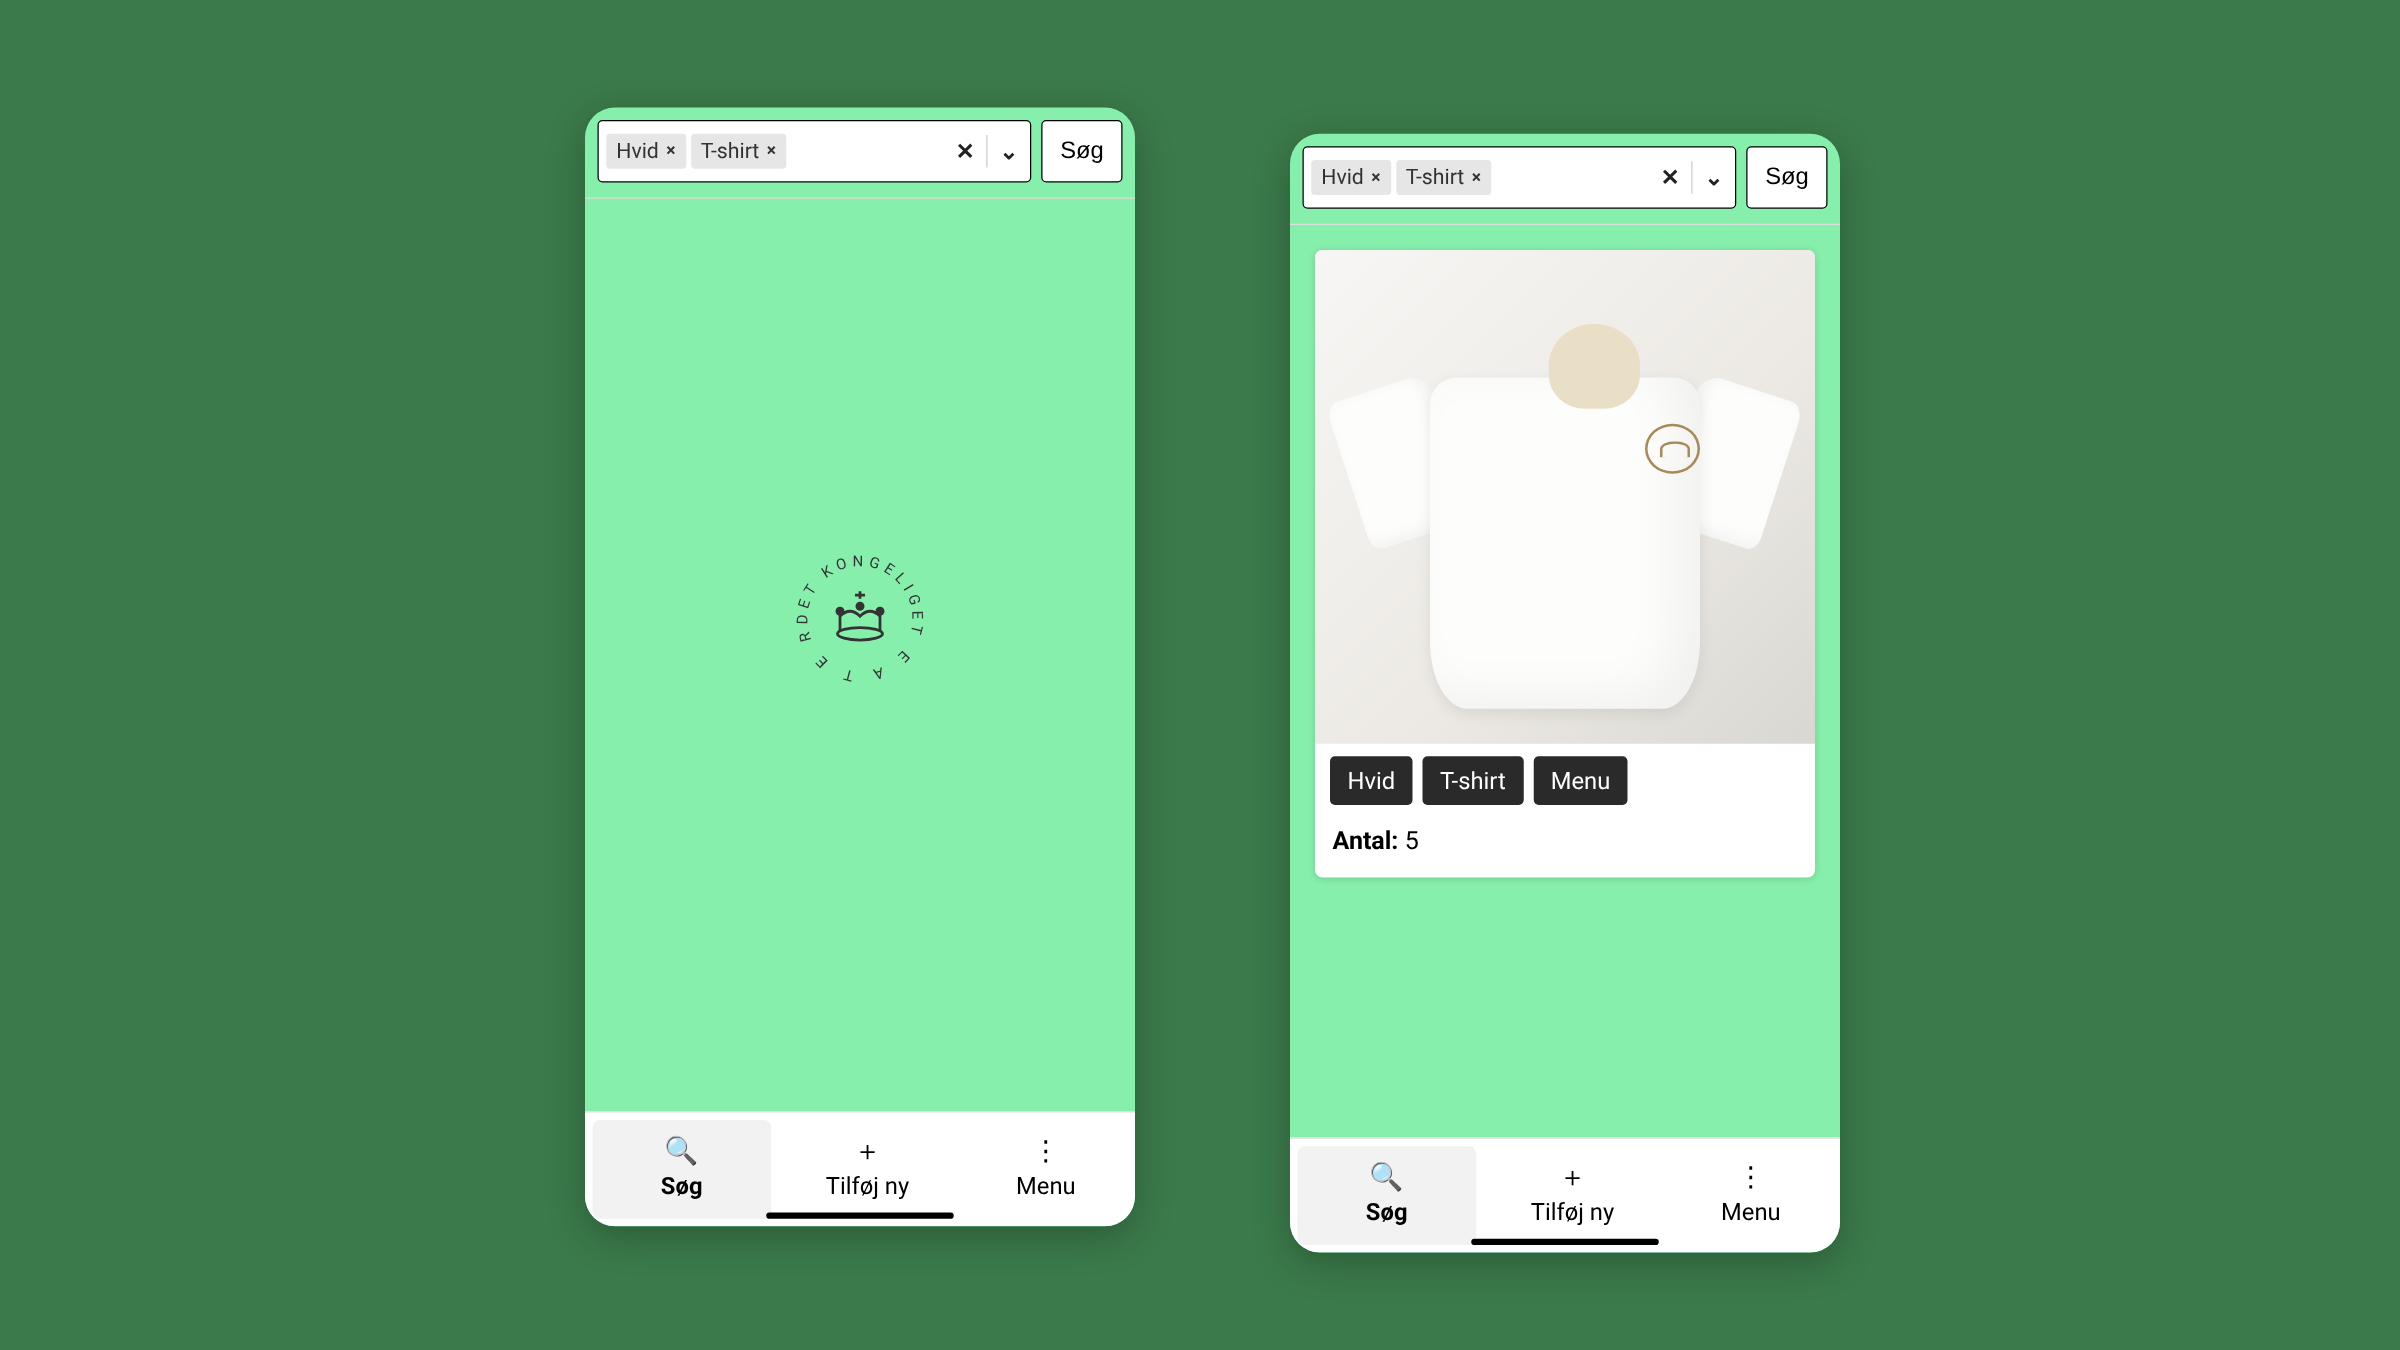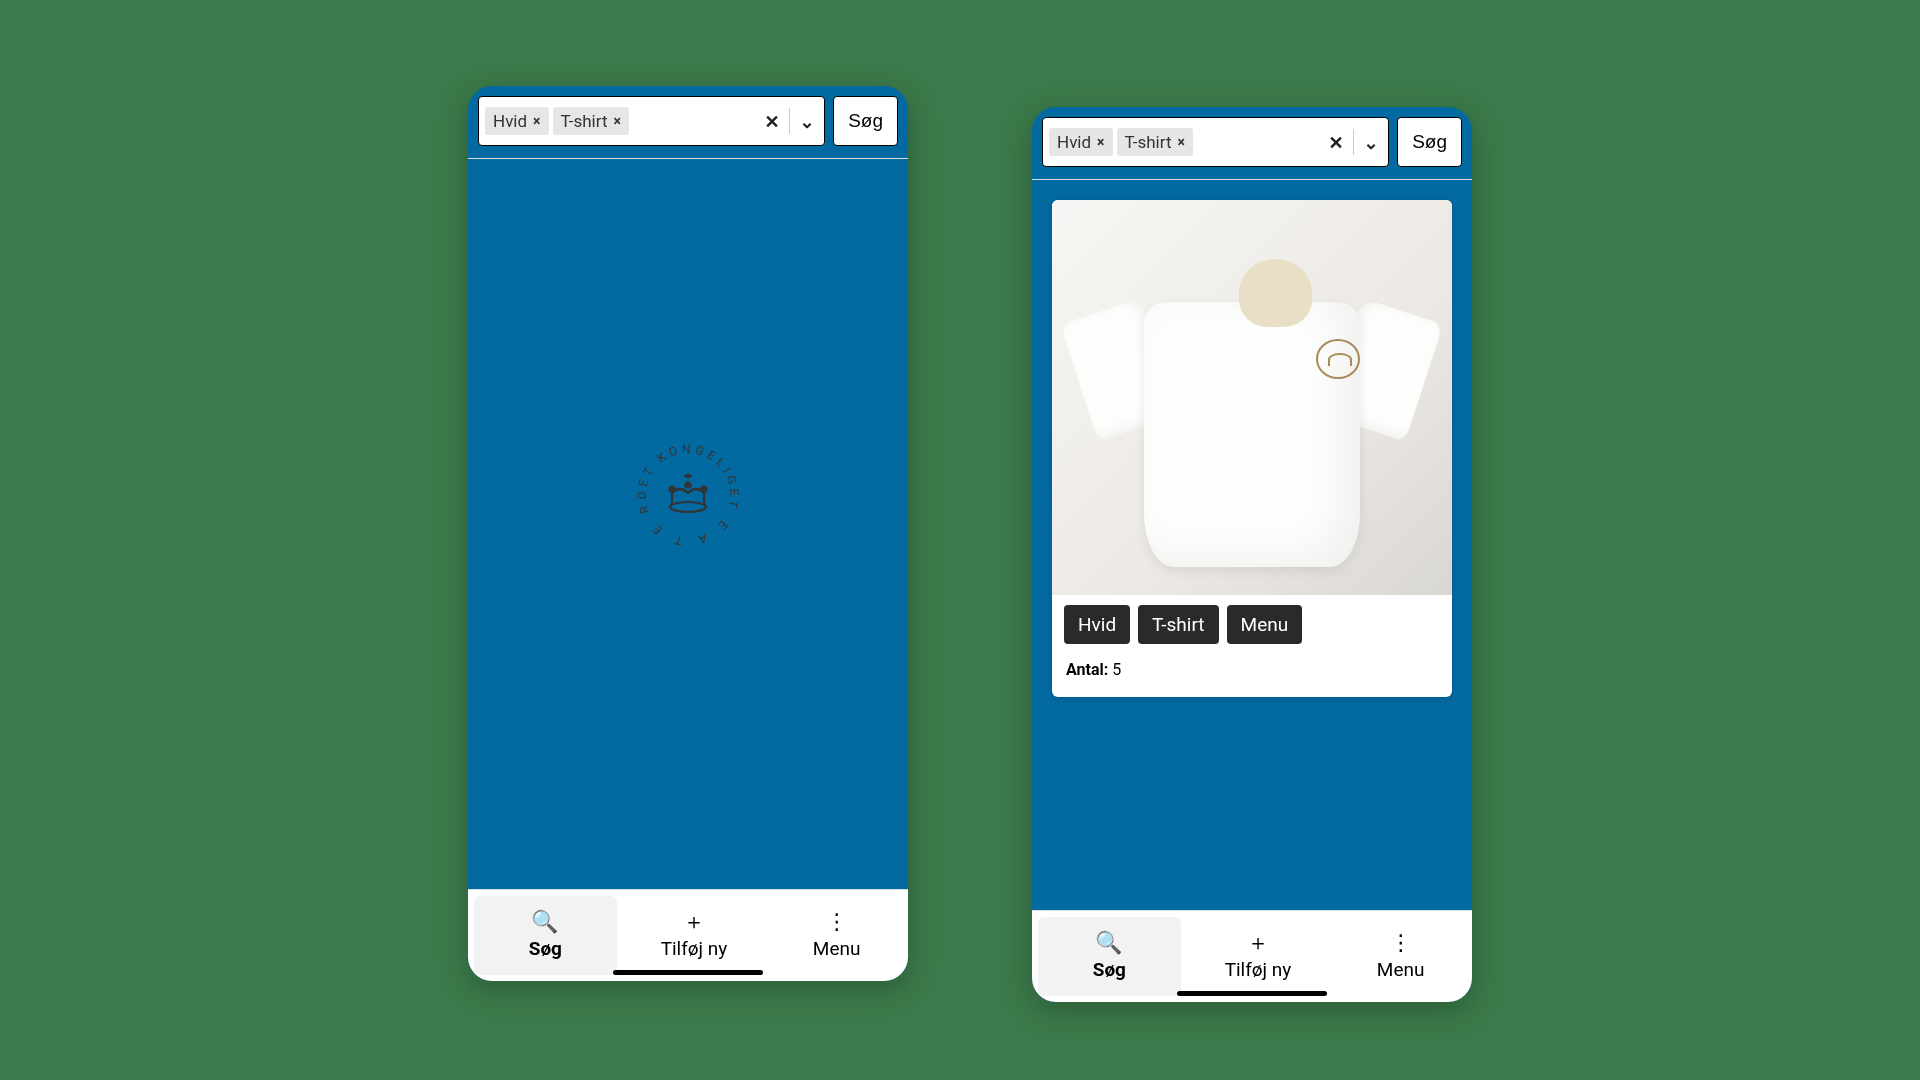--- a/index.html
+++ b/index.html
@@ -5,21 +5,21 @@
   * { box-sizing: border-box; margin: 0; padding: 0; }
   body {
     background: #3b7a4a;
     font-family: -apple-system, BlinkMacSystemFont, "Segoe UI", Roboto, sans-serif;
     width: 1920px;
     height: 1080px;
     position: relative;
   }
   .phone {
     position: absolute;
-    background: #0369a1;
+    background: #86efac;
     border-radius: 24px;
     box-shadow: 0 8px 30px rgba(0,0,0,0.25);
     display: flex;
     flex-direction: column;
     overflow: hidden;
   }
   .phone-left { left: 468px; top: 86px; width: 440px; height: 895px; }
   .phone-right { left: 1032px; top: 107px; width: 440px; height: 895px; }
 
   .topbar {
@@ -141,21 +141,21 @@
   }
 
   .tag-row { display: flex; gap: 8px; padding: 10px 12px 6px 12px; }
   .tag {
     background: #2a2a2a;
     color: #fff;
     border-radius: 4px;
     padding: 8px 14px;
     font-size: 19px;
   }
-  .count-row { padding: 10px 14px 18px 14px; font-size: 16px; }
+  .count-row { padding: 10px 14px 18px 14px; font-size: 20px; }
   .count-row b { font-weight: 700; }
 
   .tabbar {
     display: flex;
     border-top: 1px solid #ddd;
     height: 92px;
     align-items: stretch;
     position: relative;
     background: #fff;
   }

